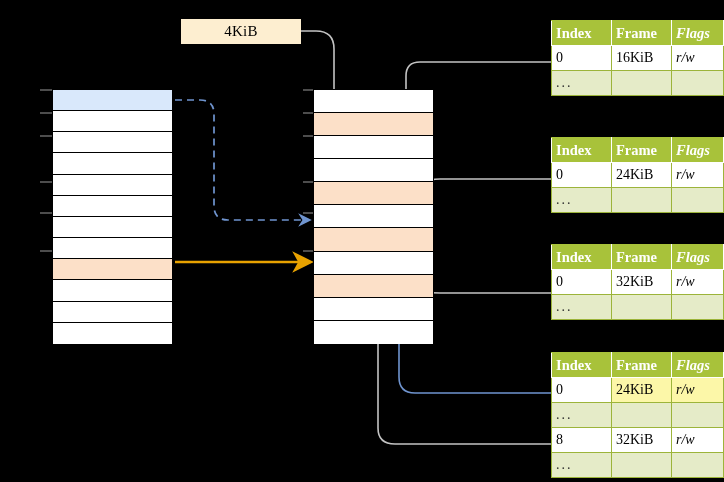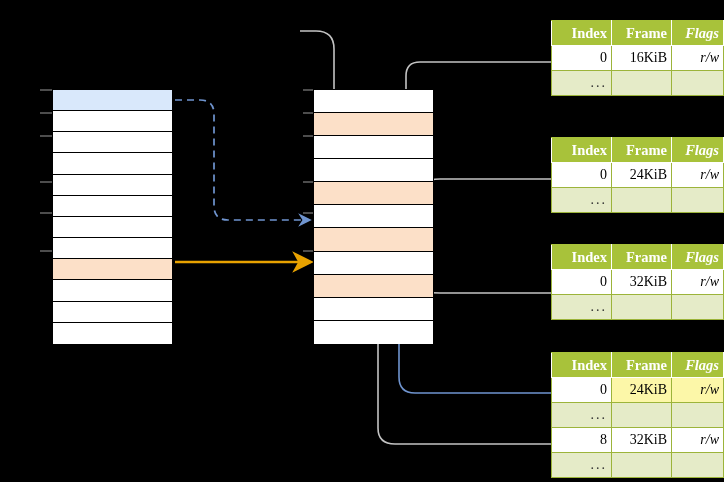--- a/index.html
+++ b/index.html
@@ -17,21 +17,21 @@
 
   
   .labelbox{position:absolute;background:#fdeed0;color:#000;
             display:flex;align-items:center;justify-content:center;
             font-size:15px;letter-spacing:.3px;box-sizing:border-box;}
 
   
   .pt{position:absolute;border-collapse:collapse;border:1px solid #9cb43a;
       background:#fff;font-size:14px;table-layout:fixed;}
   .pt th,.pt td{border:1px solid #9cb43a;padding:1px 4px;height:25px;
-                box-sizing:border-box;text-align:right;font-weight:normal;
+                box-sizing:border-box;text-align:left;font-weight:normal;
                 vertical-align:middle;overflow:hidden;white-space:nowrap;}
   .pt th{background:#a8c23a;color:#fff;font-weight:bold;font-size:14.5px;
          border-color:#fff;border-top-color:#a8c23a;}
   .pt tr.alt td{background:#e5ebc8;color:#555;}
   .pt td.hl{background:#fcf7a8;}
   .pt .c0{width:60px;}
   .pt .c1{width:60px;}
   .pt .c2{width:52px;font-style:italic;}
   .dots{letter-spacing:2px;color:#333;}
 </style>
@@ -81,20 +81,21 @@
 
     <path d="M618,444 L395,444 Q378,444 378,428 L378,276 L378,262" fill="none" stroke="#c3c3c3" stroke-width="1.6" marker-end="url(#ah-gray)"></path>
 
     <path d="M600,393 L415,393 Q399,393 399,377 L399,227" fill="none" stroke="#6f94cf" stroke-width="1.6" marker-end="url(#ah-blue)"></path>
 
     <path d="M175,100 L200,100 Q214,100 214,114 L214,206 Q214,220 228,220 L305,220" fill="none" stroke="#6f94cf" stroke-width="1.7" stroke-dasharray="7 5" marker-end="url(#ah-blue)"></path>
 
     <path d="M175,262 L303,262" fill="none" stroke="#e8a200" stroke-width="2.4" marker-end="url(#ah-orange)"></path>
   </svg>
 
+  <div class="labelbox" style="left:181px;top:19px;width:120px;height:25px;">4KiB</div>
 
   <div class="memtable" id="left-table" style="left:52px;top:89px;width:121px;height:254px;">
       <div class="cell blue" style="height: 21.1667px;"></div>
       <div class="cell" style="height: 21.1667px;"></div>
       <div class="cell" style="height: 21.1667px;"></div>
       <div class="cell" style="height: 21.1667px;"></div>
       <div class="cell" style="height: 21.1667px;"></div>
       <div class="cell" style="height: 21.1667px;"></div>
       <div class="cell" style="height: 21.1667px;"></div>
       <div class="cell" style="height: 21.1667px;"></div>

